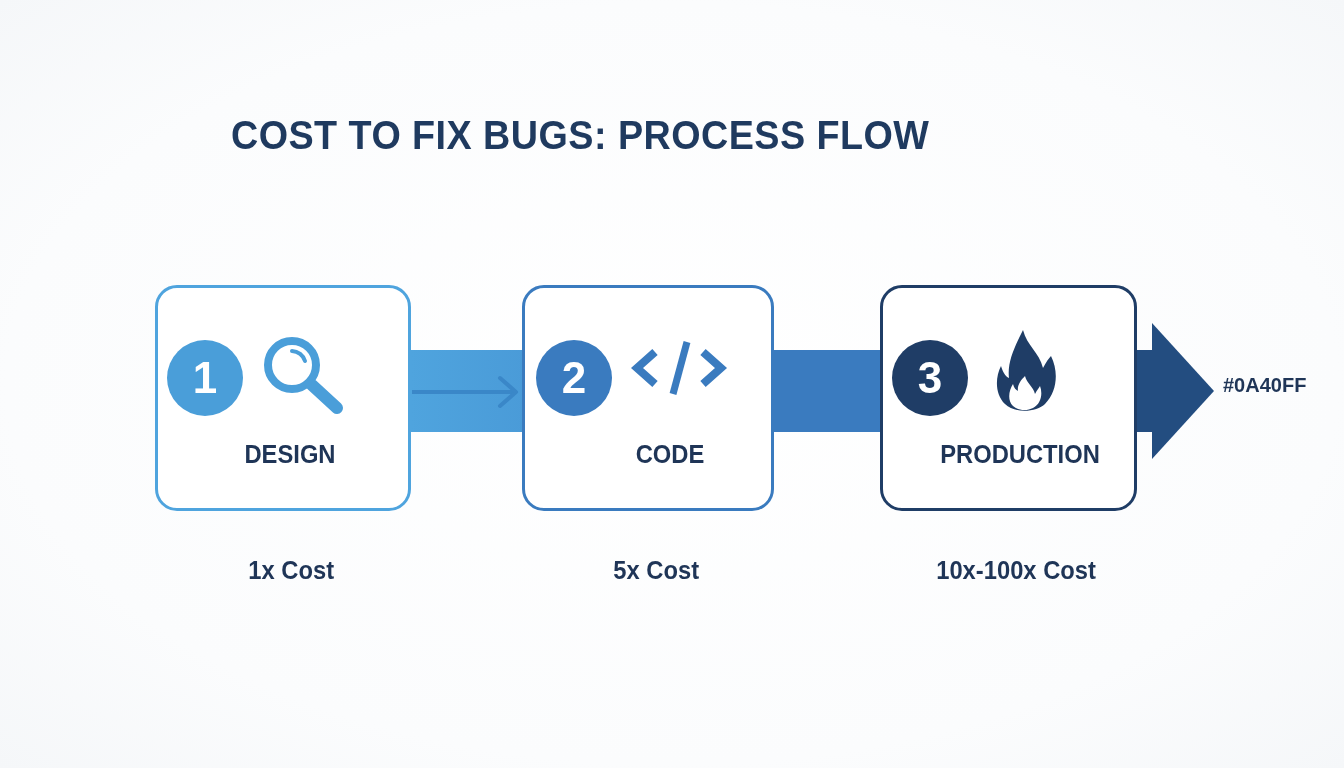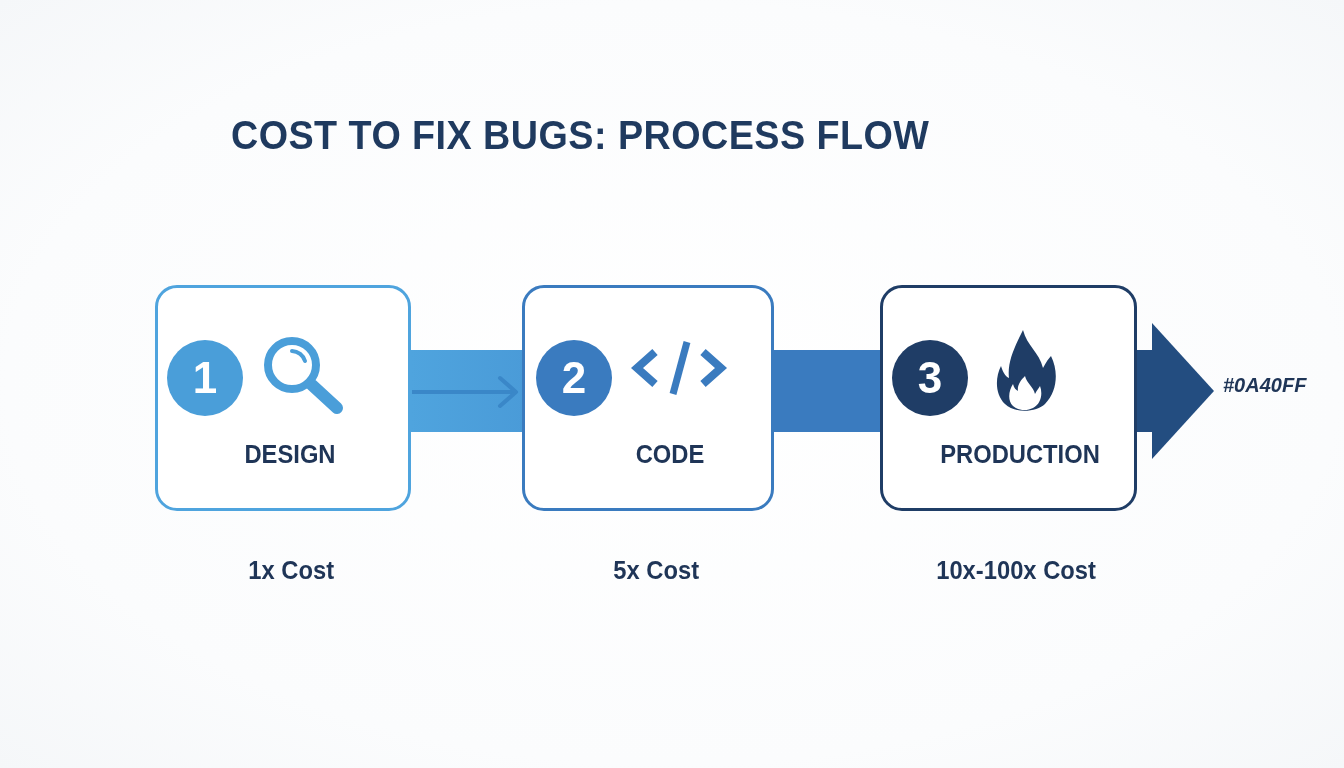--- a/index.html
+++ b/index.html
@@ -43,21 +43,21 @@
     transform:scaleX(0.95);
   }
   .box1 .stage-label { left:14px; }
   .box2 .stage-label { left:44px; }
   .box3 .stage-label { left:23px; }
   .cost {
     position:absolute; top:556px; font-size:25px; font-weight:bold; color:#1f3557;
     white-space:nowrap; transform:scaleX(0.95);
   }
   .color-note {
-    position:absolute; left:1223px; top:374px; font-size:20px; font-weight:bold; color:#1f3557;font-style:italic;
+    position:absolute; left:1223px; top:374px; font-size:20px; font-weight:bold; color:#1f3557;
   }
 </style>
 </head>
 <body>
 
 <div class="title">COST TO FIX BUGS: PROCESS FLOW</div>
 
 <div class="band band1"></div>
 <svg class="band-arrow" width="110" height="34" viewBox="0 0 110 34">
   <line x1="0" y1="17" x2="102" y2="17" stroke="#3a87c8" stroke-width="4"></line>

